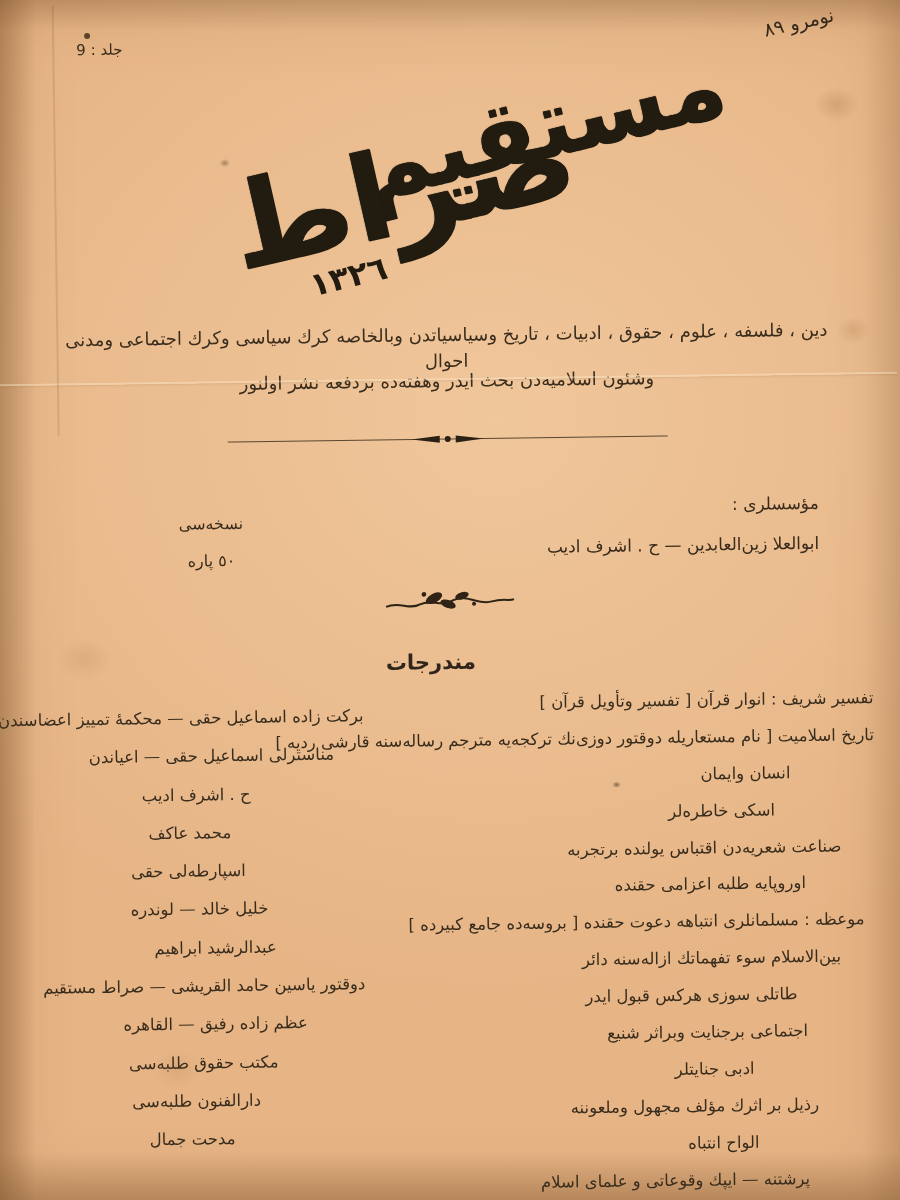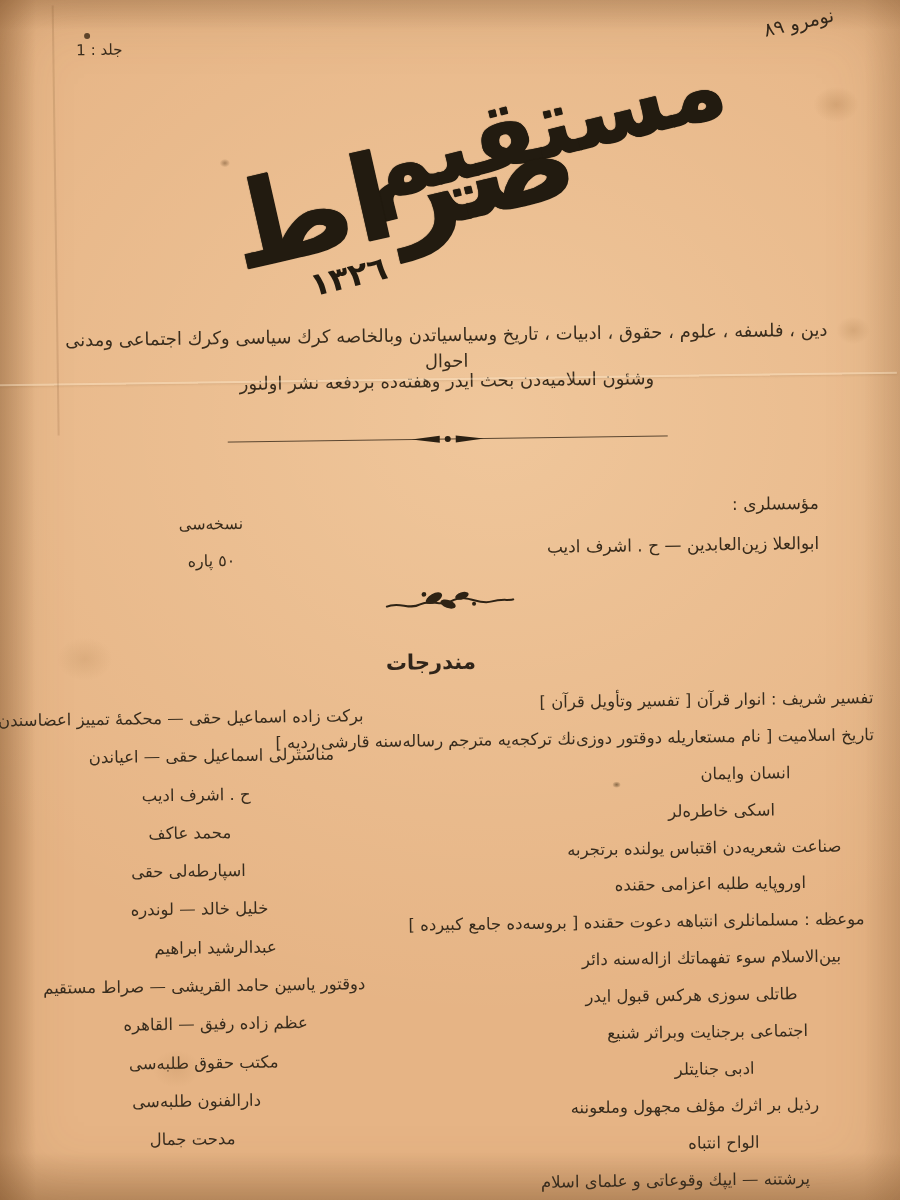--- a/index.html
+++ b/index.html
@@ -89,21 +89,21 @@
   .st7{left:610px;top:784px;width:8px;height:6px;background:radial-gradient(rgba(70,50,25,.6),rgba(70,50,25,0) 80%);}
   .crease{position:absolute;left:0;right:0;top:378px;height:2px;background:rgba(255,238,212,.38);box-shadow:0 1px 2px rgba(120,80,40,.15);}
   .fold{position:absolute;left:60px;top:0;width:2px;height:430px;background:rgba(115,75,35,.16);}
 </style>
 </head>
 <body>
 
 <div class="page">
   <div class="sheet">
 
-    <div class="txt volume">جلد : 1</div>
+    <div class="txt volume">جلد : 9</div>
     <div class="txt issue">نومرو ٨٩</div>
 
     <div class="masthead">
       <span class="m-top">مستقيم</span>
       <span class="m-bottom">صراط</span>
       <span class="m-date">١٣٢٦</span>
     </div>
 
     <div class="txt subtitle1">دين ، فلسفه ، علوم ، حقوق ، ادبيات ، تاريخ وسياسياتدن وبالخاصه كرك سياسى وكرك اجتماعى ومدنى احوال</div>
     <div class="txt subtitle2">وشئون اسلاميه‌دن بحث ايدر وهفته‌ده بردفعه نشر اولنور</div>

